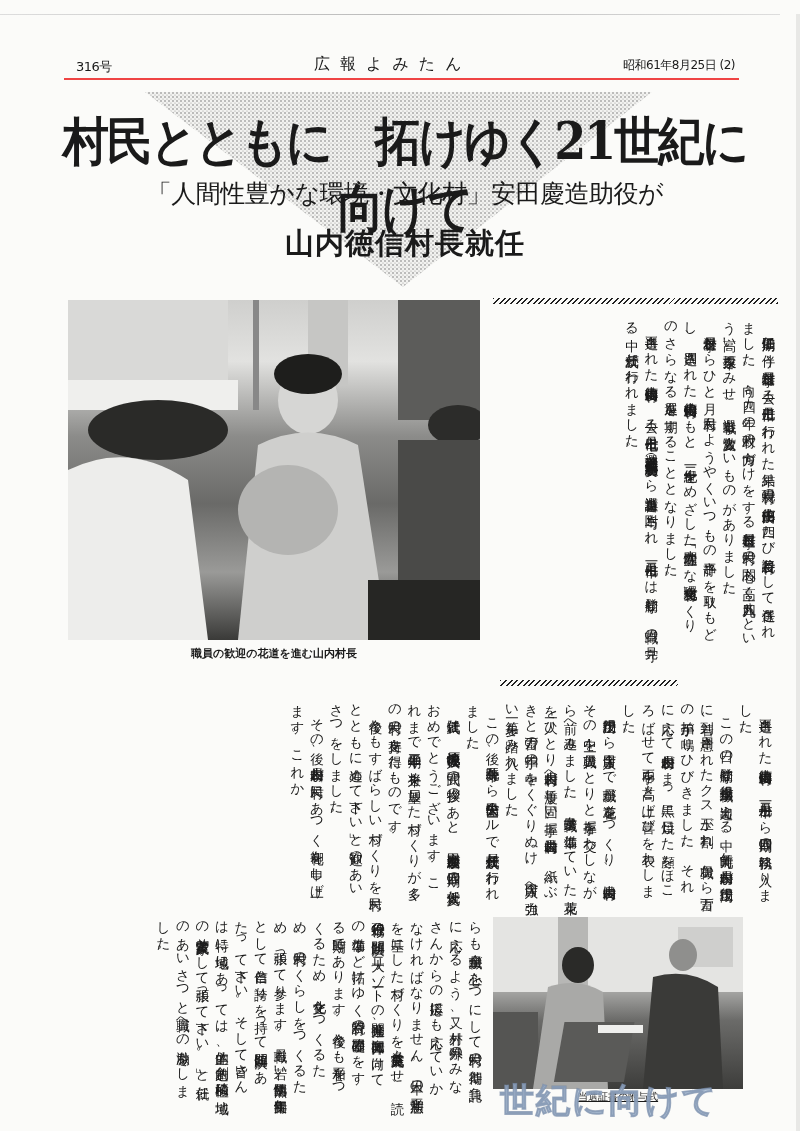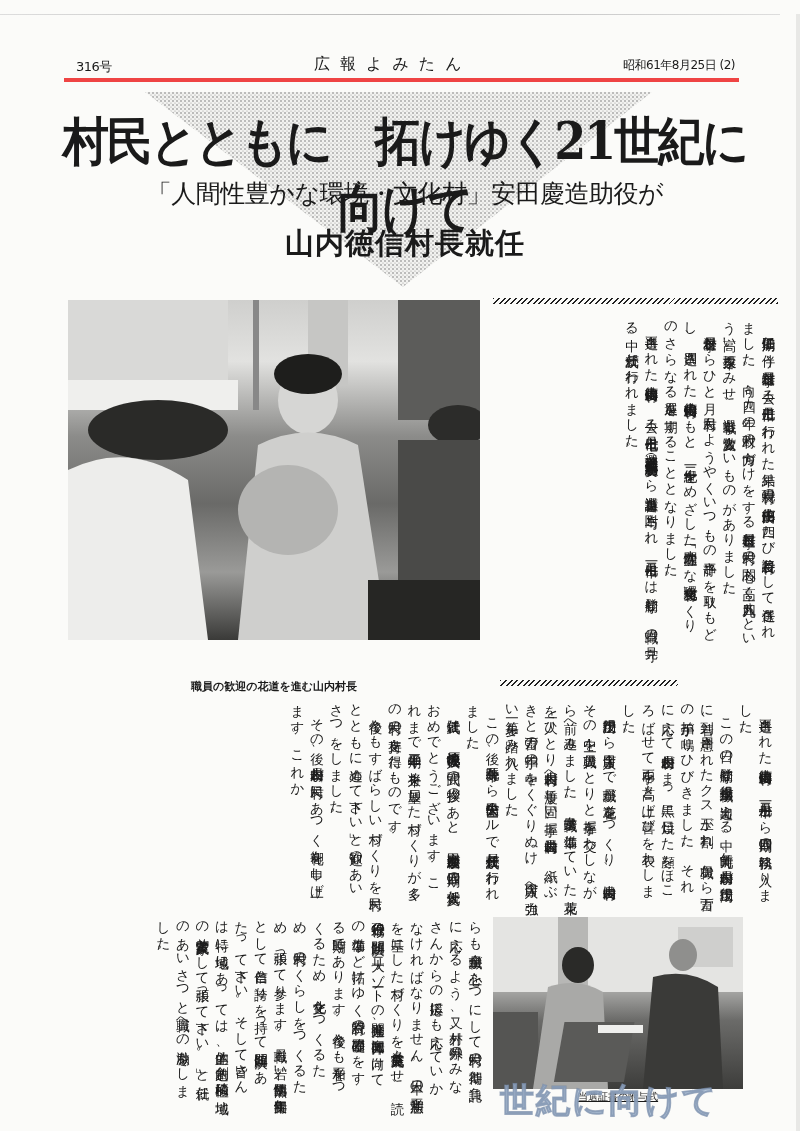--- a/index.html
+++ b/index.html
@@ -4,39 +4,39 @@
 <style>
   html, body { margin: 0; padding: 0; }
   body {
     width: 800px; height: 1131px; background: #fbfbf9; position: relative; overflow: hidden;
     font-family: "DejaVu Serif", "Liberation Serif", serif; color: #1a1a1a;
   }
   .page-edge { position: absolute; left: 0; top: 14px; width: 780px; height: 1px; background: linear-gradient(90deg,#ddd,#bbb,#ddd); }
   .right-edge { position: absolute; right: 0; top: 14px; width: 4px; height: 1117px; background: #e8e8e6; }
 
   
-  .masthead { position: absolute; left: 64px; top: 48px; width: 675px; height: 30px; border-bottom: 4px solid #ef4444; }
+  .masthead { position: absolute; left: 64px; top: 48px; width: 675px; height: 30px; border-bottom: 2px solid #ef4444; }
   .issue { position: absolute; left: 12px; top: 10px; font-family: "DejaVu Sans", sans-serif; font-size: 13px; letter-spacing: -0.5px; }
   .paper-name { position: absolute; left: 250px; top: 6px; font-size: 16px; letter-spacing: 10px; text-align: right; }
   .pub-date { position: absolute; right: 4px; top: 9px; font-family: "DejaVu Sans", sans-serif; font-size: 12px; letter-spacing: -0.5px; padding-left: 12px; }
 
   
   .tri { position: absolute; left: 0; top: 0; }
   .headline { position: absolute; left: 60px; top: 107px; width: 690px; text-align: center;
     font-family: "DejaVu Serif", serif; font-weight: bold; font-size: 46px; letter-spacing: -2px; line-height: 60px;
     transform: scaleY(1.12); transform-origin: top center; }
   .subhead { position: absolute; left: 60px; top: 177px; width: 690px; text-align: center;
     font-family: "DejaVu Sans", sans-serif; font-size: 25px; letter-spacing: -0.5px; }
   .subhead2 { position: absolute; left: 60px; top: 224px; width: 690px; text-align: center;
     font-family: "DejaVu Sans", sans-serif; font-weight: bold; font-size: 29px; letter-spacing: 1px; }
 
   
   .photo1 { position: absolute; left: 68px; top: 300px; width: 412px; height: 340px; overflow: hidden;
     background: linear-gradient(180deg,#cfcfcd 0%,#e2e2e0 18%,#8c8c8a 40%,#6a6a68 60%,#9a9a98 80%,#3a3a38 100%); }
-  .caption1 { position: absolute; left: 68px; top: 679px; width: 412px; text-align: center; font-size: 11px; font-weight: bold; }
+  .caption1 { position: absolute; left: 68px; top: 646px; width: 412px; text-align: center; font-size: 11px; font-weight: bold; }
 
   
   .vcol { position: absolute; writing-mode: vertical-rl; font-size: 13.5px; line-height: 19.5px; letter-spacing: 0.6px; }
   .vcol p { margin: 0; text-indent: 1em; }
   .vcol p.noindent { text-indent: 0; }
   .wavy { position: absolute; height: 6px; background-image: repeating-linear-gradient(135deg,#222 0 1.4px,transparent 1.4px 4px); }
 
   .photo2 { position: absolute; left: 493px; top: 917px; width: 250px; height: 172px; overflow: hidden;
     background: linear-gradient(180deg,#d8d8d6 0%,#c2c2c0 35%,#6b6b69 60%,#3d3d3b 100%); }
   .caption2 { position: absolute; left: 493px; top: 1090px; width: 250px; text-align: center; font-size: 10px; text-decoration: underline; }

